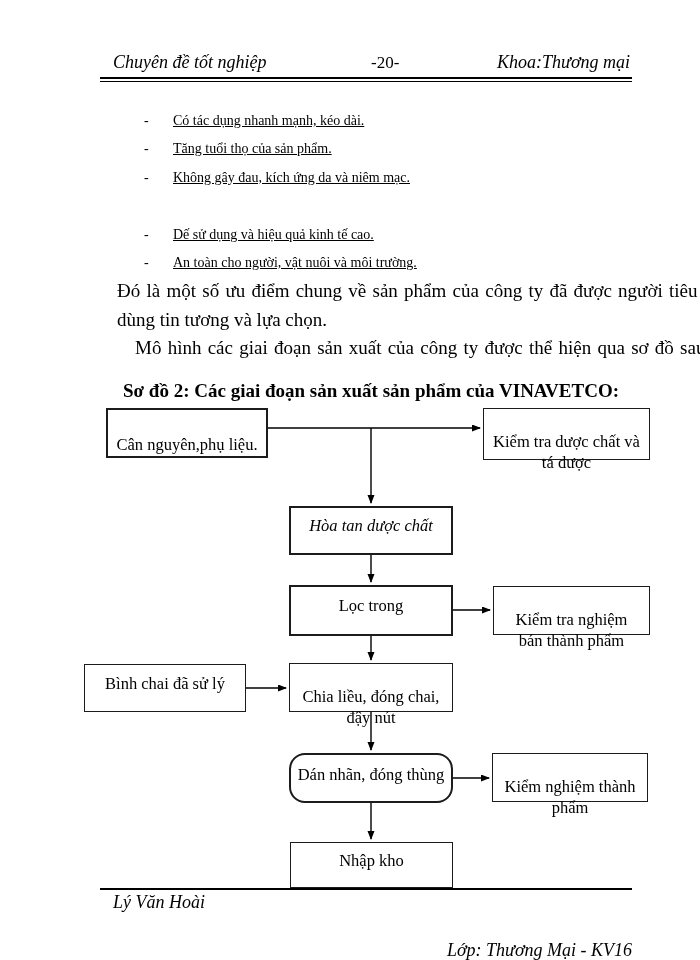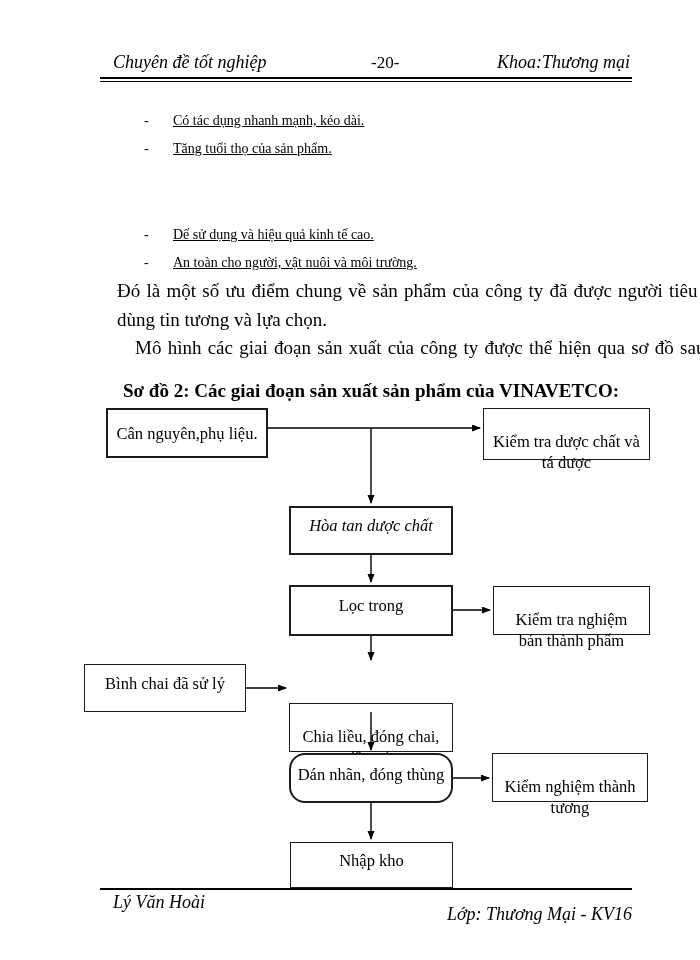--- a/index.html
+++ b/index.html
@@ -9,58 +9,59 @@
     margin:0 auto;
   }
   
   .hdr-left{position:absolute;left:113px;top:52px;font-style:italic;font-size:18px;white-space:nowrap;}
   .hdr-center{position:absolute;left:371px;top:53px;font-size:17px;white-space:nowrap;}
   .hdr-right{position:absolute;right:70px;top:52px;font-style:italic;font-size:18px;white-space:nowrap;}
   .hdr-rule-a{position:absolute;left:100px;right:68px;top:77px;border-top:2px solid #000;}
   .hdr-rule-b{position:absolute;left:100px;right:68px;top:81px;border-top:1px solid #000;}
   .ftr-rule{position:absolute;left:100px;right:68px;top:888px;border-top:2px solid #000;}
   .ftr-left{position:absolute;left:113px;top:892px;font-style:italic;font-size:18px;white-space:nowrap;}
-  .ftr-right{position:absolute;right:68px;top:904px;font-style:italic;font-size:18px;white-space:nowrap;}
+  .ftr-right{position:absolute;right:68px;top:940px;font-style:italic;font-size:18px;white-space:nowrap;}
   
   .tline{position:absolute;font-size:19px;line-height:24px;white-space:nowrap;}
   .bullet{position:absolute;left:144px;font-size:14px;line-height:24px;white-space:nowrap;text-decoration:underline;}
   .bullet .dash{display:inline-block;width:29px;}
   .para{word-spacing:1.5px;}
   .bold{font-weight:bold;margin-top:16px;}
   
   .node{
     position:absolute;box-sizing:border-box;background:#fff;
     border:1.5px solid #1c1c1c;text-align:center;
     font-size:16.5px;line-height:21px;padding-top:22px;z-index:2;
   }
-  .node-can      {left:106px;top:408px;width:162px;height:50px;border-width:2px;padding-top:13px;}
+  .node-can      {left:106px;top:408px;width:162px;height:50px;border-width:2px;padding-top:24px;}
   .node-ktd      {left:483px;top:408px;width:167px;height:52px;}
   .node-hoatan   {left:289px;top:506px;width:164px;height:49px;border-width:2px;padding-top:7px;font-style:italic;}
   .node-loctrong {left:289px;top:585px;width:164px;height:51px;border-width:2px;padding-top:8px;}
   .node-ktb      {left:493px;top:586px;width:157px;height:49px;}
   .node-binhchai {left:84px; top:664px;width:162px;height:48px;padding-top:8px;}
-  .node-chialieu {left:289px;top:663px;width:164px;height:49px;margin-top:40px;}
+  .node-chialieu {left:289px;top:663px;width:164px;height:49px;}
   .node-dannhan  {left:289px;top:753px;width:164px;height:50px;border-width:2px;padding-top:9px;border-radius:16px;}
   .node-kn       {left:492px;top:753px;width:156px;height:49px;}
   .node-nhapkho  {left:290px;top:842px;width:163px;height:46px;padding-top:7px;}
   .arrows{position:absolute;left:0;top:0;z-index:3;pointer-events:none;}
 </style>
 </head>
 <body>
 
 <div class="page">
 
   <div class="hdr-left">Chuyên đề tốt nghiệp</div>
   <div class="hdr-center">-20-</div>
   <div class="hdr-right">Khoa:Thương mại</div>
   <div class="hdr-rule-a"></div>
   <div class="hdr-rule-b"></div>
 
   <div class="bullet" style="top:109px"><span class="dash">-</span><span>Có tác dụng nhanh mạnh, kéo dài.</span></div>
   <div class="bullet" style="top:137px"><span class="dash">-</span><span>Tăng tuổi thọ của sản phẩm.</span></div>
+  <div class="bullet" style="top:166px"><span class="dash">-</span><span>Không gây đau, kích ứng da và niêm mạc.</span></div>
   <div class="bullet" style="top:223px"><span class="dash">-</span><span>Dế sử dụng và hiệu quả kinh tế cao.</span></div>
   <div class="bullet" style="top:251px"><span class="dash">-</span><span>An toàn cho người, vật nuôi và môi trường.</span></div>
 
   <div class="tline para" style="left:117px;top:279px">Đó là một số ưu điểm chung về sản phẩm của công ty đã được người tiêu</div>
   <div class="tline" style="left:117px;top:308px">dùng tin tương và lựa chọn.</div>
   <div class="tline para" style="left:135px;top:336px">Mô hình các giai đoạn sản xuất của công ty được thể hiện qua sơ đồ sau:</div>
   <div class="tline bold" style="left:123px;top:363px">Sơ đồ 2: Các giai đoạn sản xuất sản phẩm của VINAVETCO:</div>
 
   <div class="node node-can">
     <div>Cân nguyên,phụ liệu.</div>
@@ -84,21 +85,21 @@
   </div>
   <div class="node node-chialieu">
     <div>Chia liều,  đóng chai,</div>
     <div>đậy nút</div>
   </div>
   <div class="node node-dannhan">
     <div>Dán nhãn,  đóng thùng</div>
   </div>
   <div class="node node-kn">
     <div>Kiểm  nghiệm  thành</div>
-    <div>tương</div>
+    <div>phẩm</div>
   </div>
   <div class="node node-nhapkho">
     <div>Nhập kho</div>
   </div>
 
   <svg class="arrows" width="700" height="960">
     <defs>
       <marker id="ah" markerWidth="9" markerHeight="8" refX="8" refY="3.5" orient="auto" markerUnits="userSpaceOnUse">
         <path d="M0,0 L9,3.5 L0,7 Z" fill="#000"></path>
       </marker>

